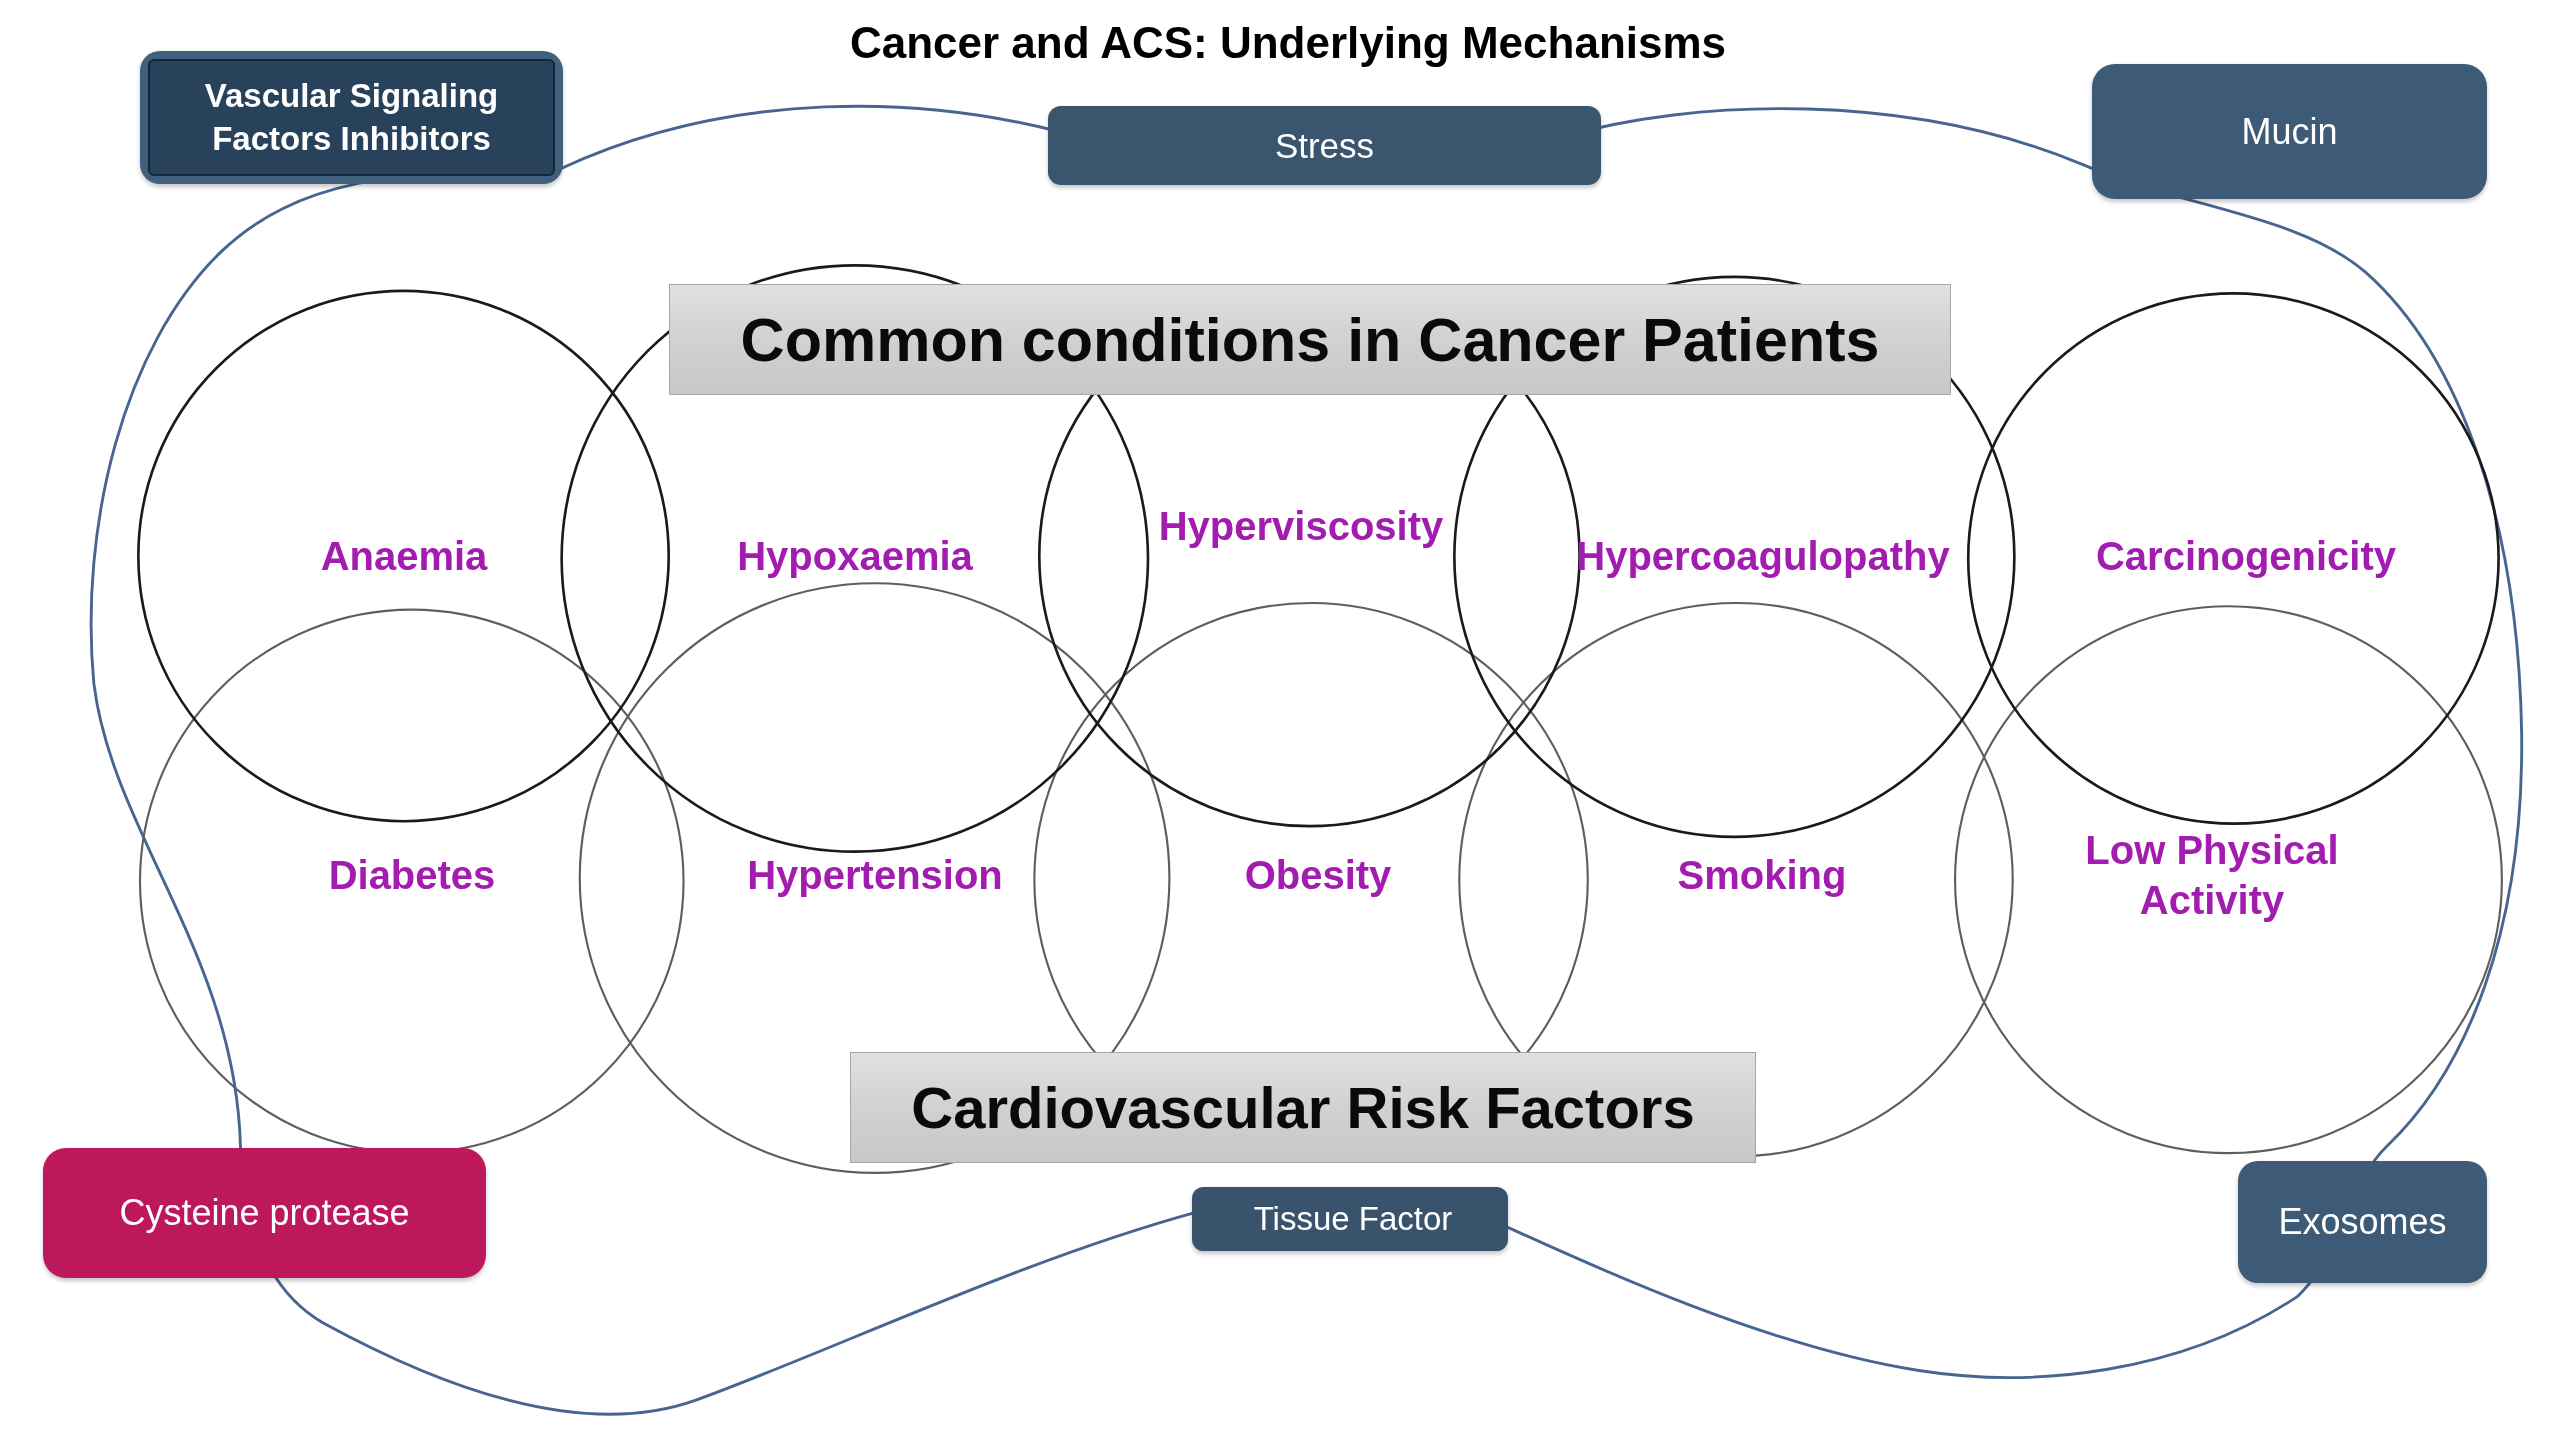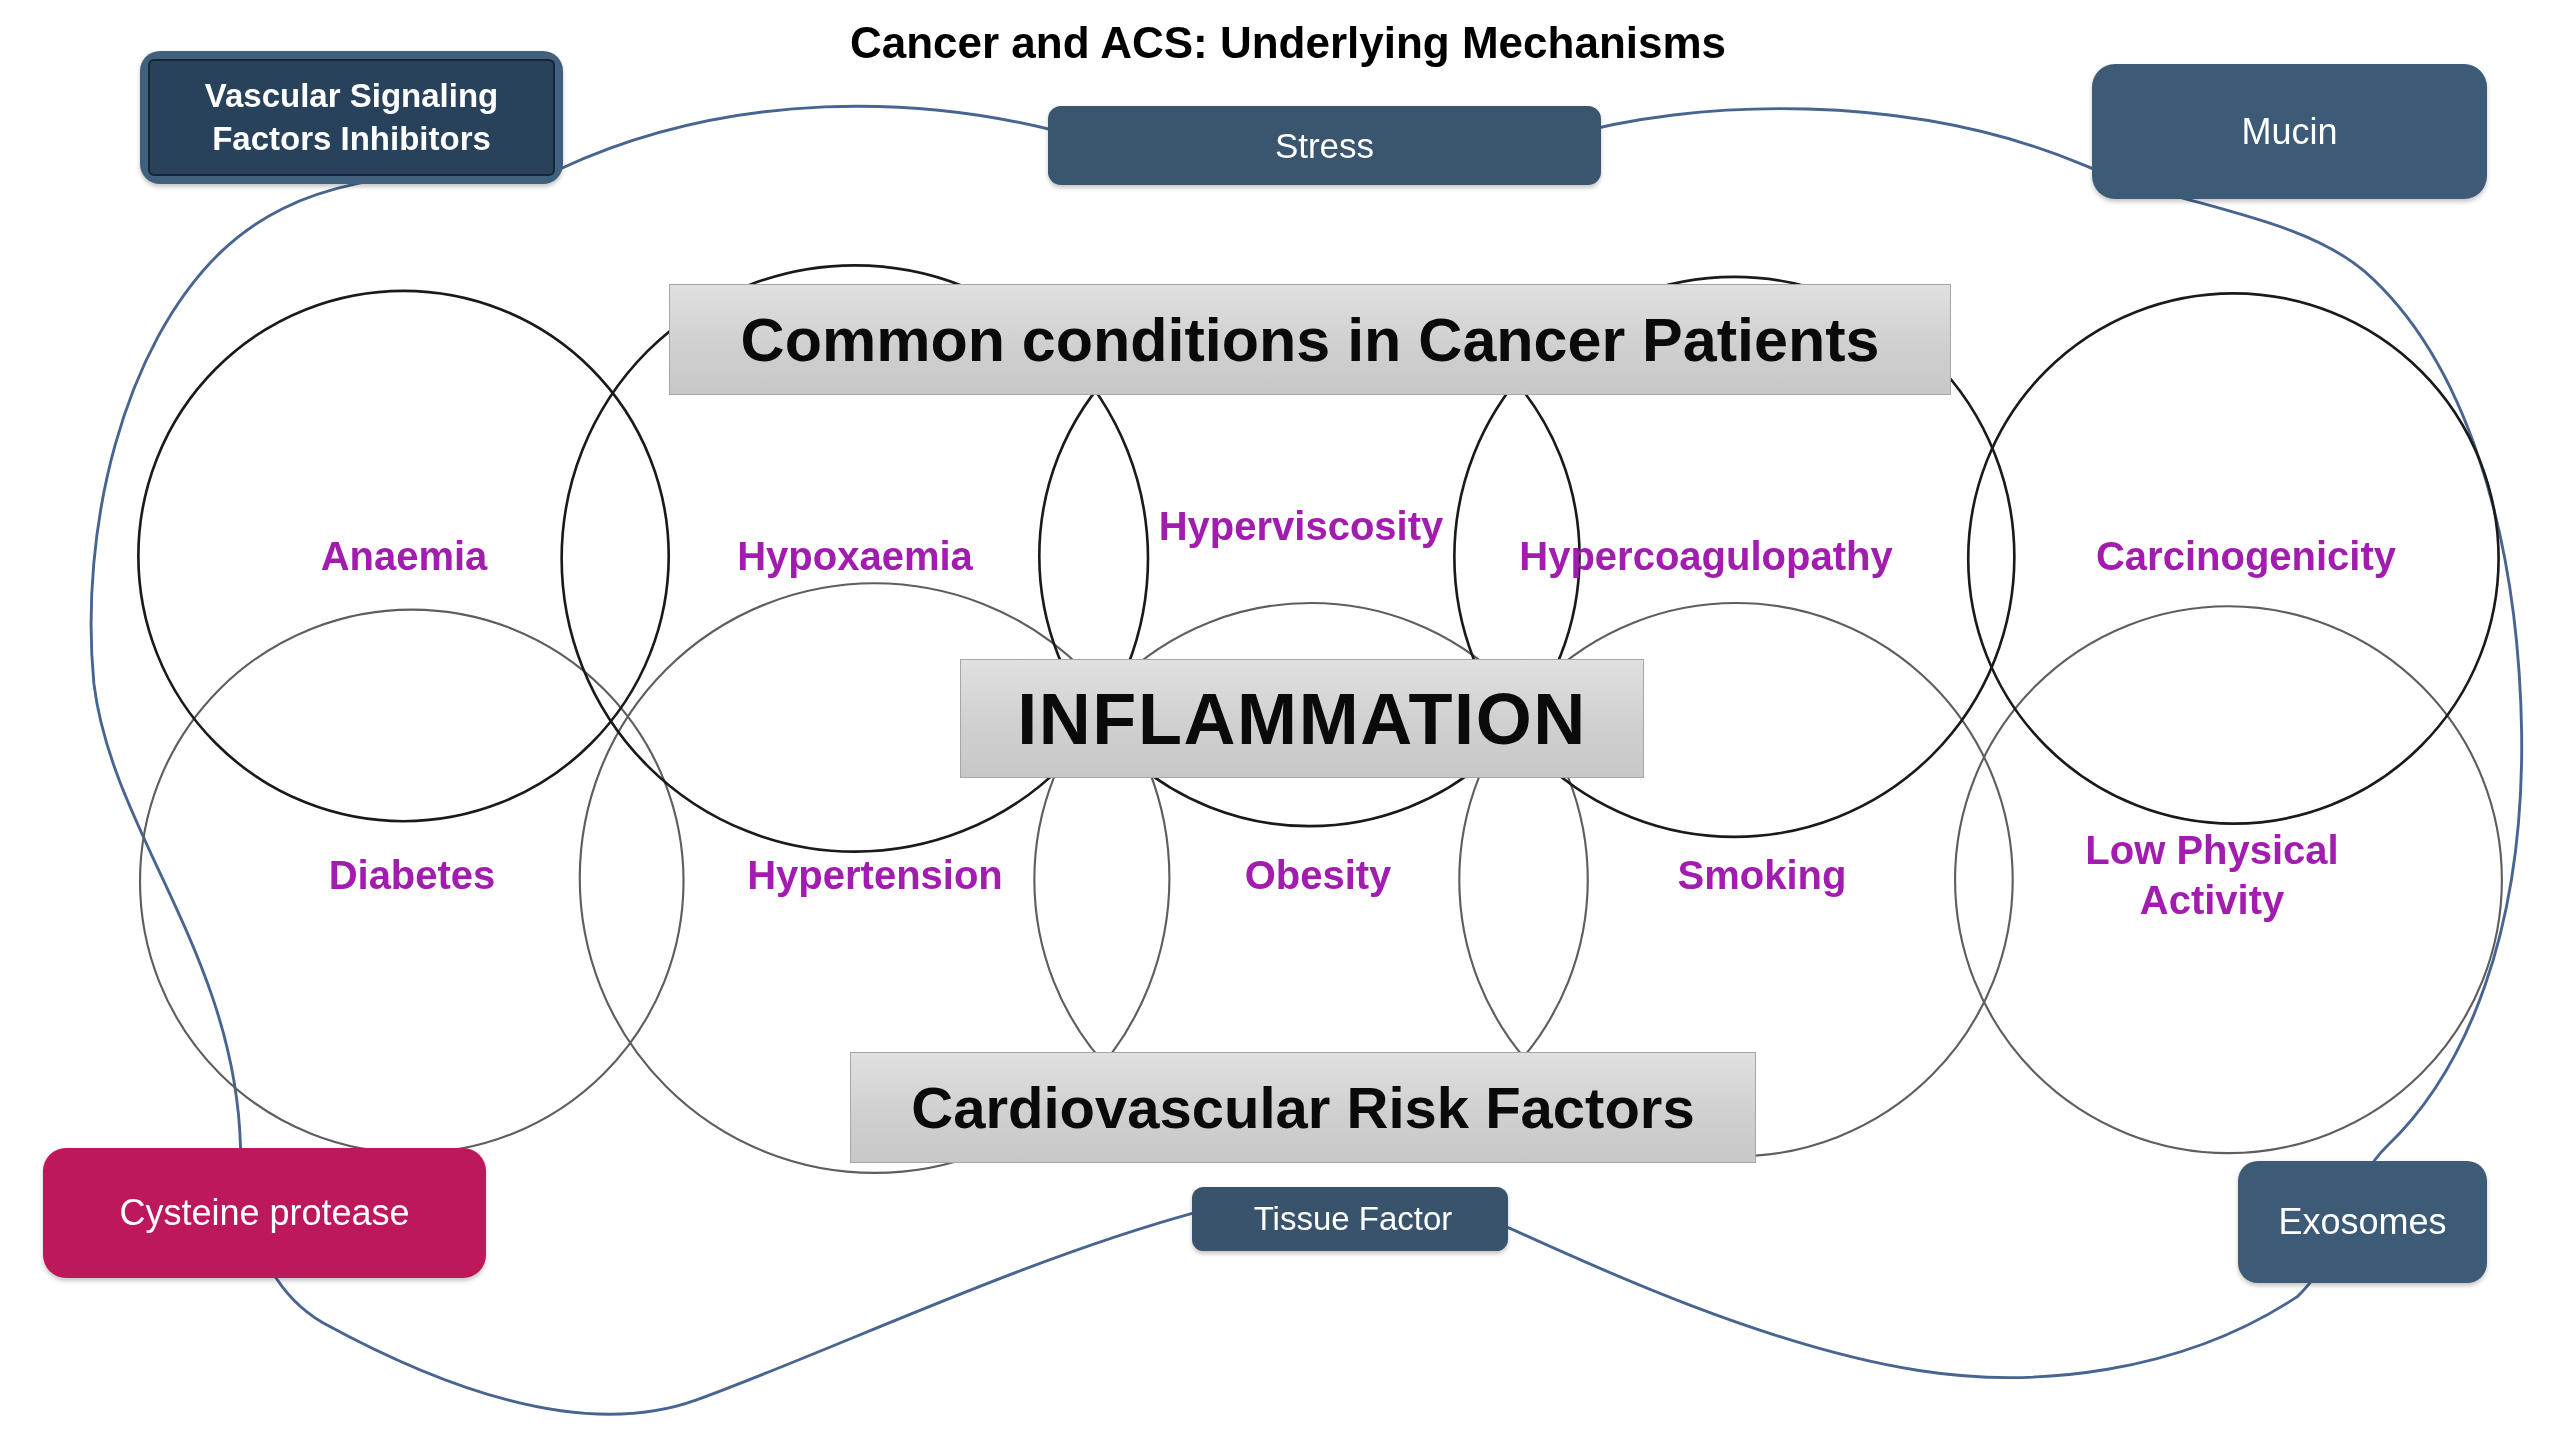--- a/index.html
+++ b/index.html
@@ -83,31 +83,28 @@
     <circle cx="490" cy="675" r="322" fill="none" stroke="#1a1a1a" stroke-width="3.2"></circle>
     <circle cx="1038" cy="678" r="356" fill="none" stroke="#1a1a1a" stroke-width="3.2"></circle>
     <circle cx="1590" cy="675" r="328" fill="none" stroke="#1a1a1a" stroke-width="3.2"></circle>
     <circle cx="2106" cy="676" r="340" fill="none" stroke="#1a1a1a" stroke-width="3.2"></circle>
     <circle cx="2712" cy="678" r="322" fill="none" stroke="#1a1a1a" stroke-width="3.2"></circle>
   </svg>
 
   <div class="banner banner--top">
     <span>Common conditions in Cancer Patients</span>
   </div>
-  <div class="banner banner--center">
-    <span>INFLAMMATION</span>
-  </div>
   <div class="banner banner--bottom">
     <span>Cardiovascular Risk Factors</span>
   </div>
 
   <div class="vlabel" style="left:404px;  top:556px;">Anaemia</div>
   <div class="vlabel" style="left:855px; top:556px;">Hypoxaemia</div>
   <div class="vlabel" style="left:1301px; top:526px;">Hyperviscosity</div>
-  <div class="vlabel" style="left:1706px; top:556px;">Hypercoagulopathy</div>
+  <div class="vlabel" style="left:1763px; top:556px;">Hypercoagulopathy</div>
   <div class="vlabel" style="left:2246px; top:556px;">Carcinogenicity</div>
 
   <div class="vlabel" style="left:412px;  top:875px;">Diabetes</div>
   <div class="vlabel" style="left:875px; top:875px;">Hypertension</div>
   <div class="vlabel" style="left:1318px; top:875px;">Obesity</div>
   <div class="vlabel" style="left:1762px; top:875px;">Smoking</div>
   <div class="vlabel vlabel--wrap" style="left:2212px; top:875px;">Low Physical Activity</div>
 
   <div class="node node--vascular">
     <div class="inner">

